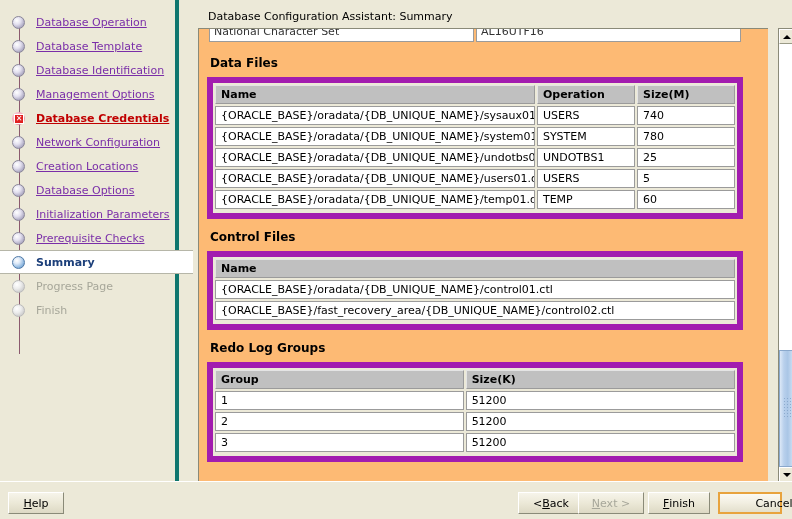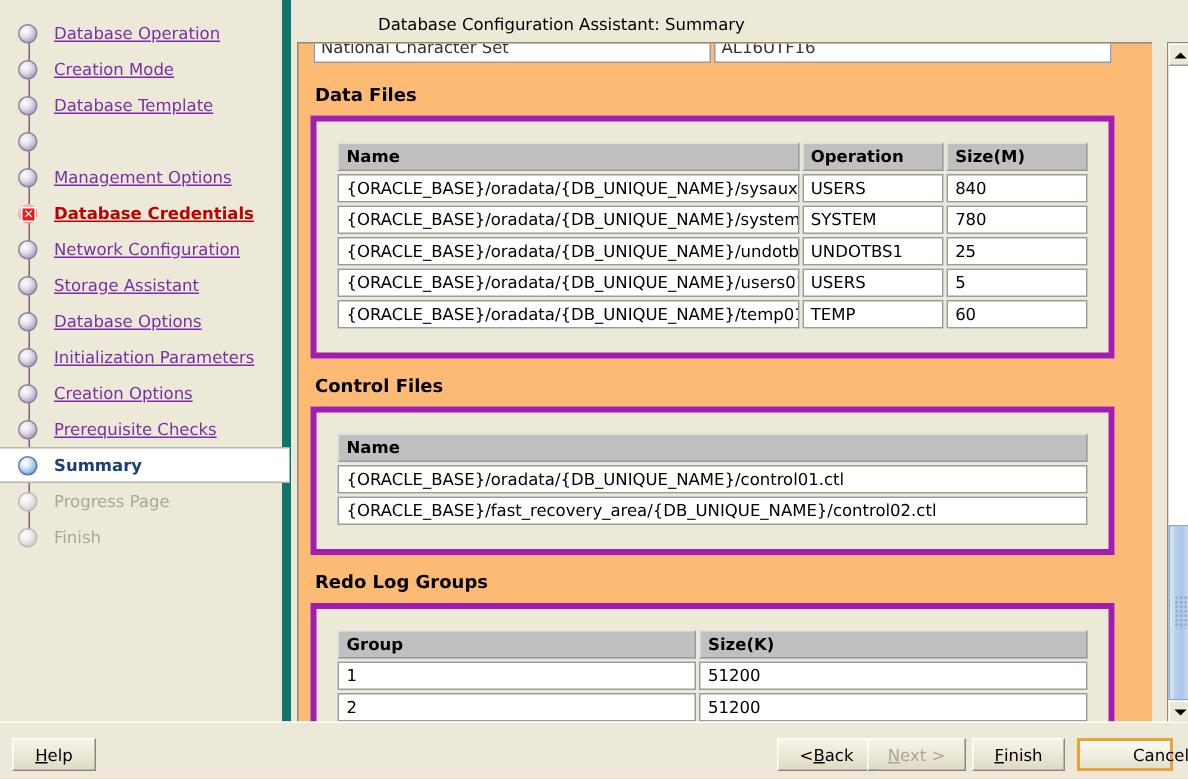--- a/index.html
+++ b/index.html
@@ -15,24 +15,24 @@
     color: #000000;
     overflow: hidden;
     position: relative;
   }
 
   
   #sidebar {
     position: absolute;
     left: 0;
     top: 0;
-    width: 194px;
+    width: 179px;
     height: 481px;
     background: #ece9d8;
-    border-right: 6px solid #0f766e;
+    border-right: 4px solid #0f766e;
     box-sizing: border-box;
   }
   #sidebar-inner {
     position: relative;
     padding-top: 10px;
   }
   
   .rail {
     position: absolute;
     left: 19px;
@@ -136,21 +136,20 @@
     height: 481px;
     background: #ece9d8;
     box-sizing: border-box;
   }
   #page-title {
     position: absolute;
     left: 14px;
     top: 10px;
     font-size: 11px;
     color: #000000;
-    margin-left: 44px;
   }
 
   
   #scrollpane {
     position: absolute;
     left: 4px;
     top: 28px;
     width: 570px;
     height: 455px;
     background: #fdba74;
@@ -232,23 +231,23 @@
     text-align: left;
     font-size: 11px;
     padding: 2px 5px;
     height: 18px;
     box-sizing: border-box;
     color: #000000;
     white-space: nowrap;
     overflow: hidden;
   }
   .grid-outer {
-    border: 4px solid #a21caf;
-    background: #ece9d8;
-    padding: 12px;
+    border: 6px solid #a21caf;
+    background: #ece9d8;
+    padding: 0px;
     box-sizing: border-box;
   }
 
   
   #vscroll {
     position: absolute;
     left: 584px;
     top: 28px;
     width: 17px;
     height: 455px;
@@ -361,59 +360,52 @@
 <div id="sidebar">
   <div id="sidebar-inner">
     <div class="rail" style="height: 336px;"></div>
 
   <div class="nav-item link">
         <span class="bullet"></span>
         <span class="label">Database Operation</span>
       </div>
       <div class="nav-item link">
         <span class="bullet"></span>
-        <span class="label">Creation Mode</span>
-      </div>
-      <div class="nav-item link">
-        <span class="bullet"></span>
         <span class="label">Database Template</span>
       </div>
       <div class="nav-item link">
         <span class="bullet"></span>
+        <span class="label">Database Identification</span>
       </div>
       <div class="nav-item link">
         <span class="bullet"></span>
         <span class="label">Management Options</span>
       </div>
       <div class="nav-item error">
         <span class="err-icon">
           <span class="circ"></span>
           <span class="badge">✕</span>
         </span>
         <span class="label">Database  Credentials</span>
       </div>
       <div class="nav-item link">
         <span class="bullet"></span>
         <span class="label">Network Configuration</span>
       </div>
       <div class="nav-item link">
         <span class="bullet"></span>
-        <span class="label">Storage Assistant</span>
+        <span class="label">Creation Locations</span>
       </div>
       <div class="nav-item link">
         <span class="bullet"></span>
         <span class="label">Database Options</span>
       </div>
       <div class="nav-item link">
         <span class="bullet"></span>
         <span class="label">Initialization Parameters</span>
-      </div>
-      <div class="nav-item link">
-        <span class="bullet"></span>
-        <span class="label">Creation Options</span>
       </div>
       <div class="nav-item link">
         <span class="bullet"></span>
         <span class="label">Prerequisite Checks</span>
       </div>
       <div class="nav-item current">
         <span class="bullet"></span>
         <span class="label">Summary</span>
       </div>
       <div class="nav-item disabled">
@@ -459,21 +451,21 @@
                   <tr>
                     <th>Name</th>
                     <th>Operation</th>
                     <th>Size(M)</th>
                   </tr>
                 </thead>
                 <tbody>
                   <tr>
                     <td>{ORACLE_BASE}/oradata/{DB_UNIQUE_NAME}/sysaux01.dbf</td>
                     <td>USERS</td>
-                    <td>840</td>
+                    <td>740</td>
                   </tr>
                   <tr>
                     <td>{ORACLE_BASE}/oradata/{DB_UNIQUE_NAME}/system01.dbf</td>
                     <td>SYSTEM</td>
                     <td>780</td>
                   </tr>
                   <tr>
                     <td>{ORACLE_BASE}/oradata/{DB_UNIQUE_NAME}/undotbs01.dbf</td>
                     <td>UNDOTBS1</td>
                     <td>25</td>

